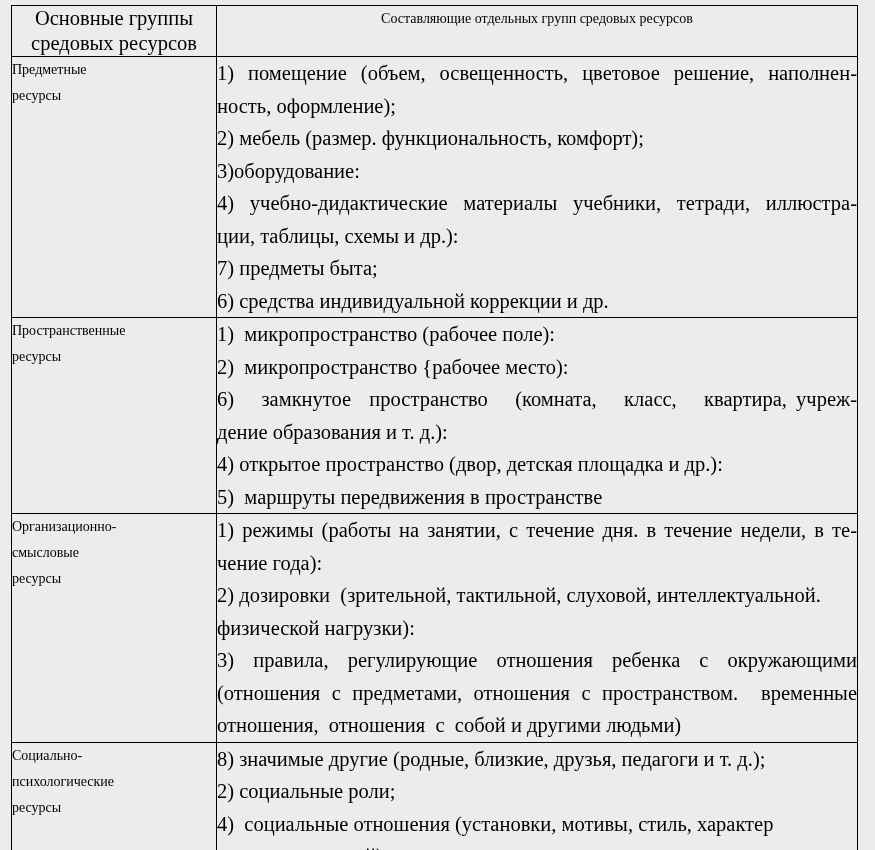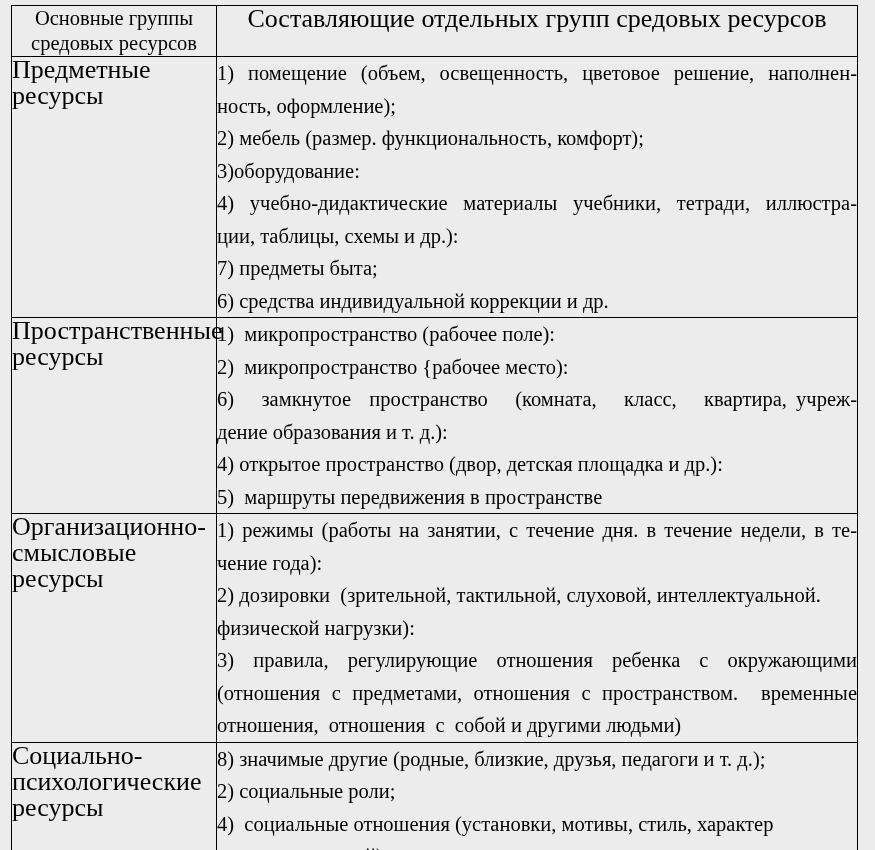--- a/index.html
+++ b/index.html
@@ -45,31 +45,31 @@
   
   .hdr-group {
     text-align: center;
     font-size: 20.5px;
     line-height: 25px;
     font-weight: normal;
     padding: 6px 6px 8px 6px;
   }
   .hdr-items {
     text-align: center;
-    font-size: 26px;
+    font-size: 14px;
     line-height: 25px;
     font-weight: normal;
     padding: 6px 10px 8px 10px;
     vertical-align: top;
   }
   .hdr-group .hdr-line { display: block; }
 
   
   .group-cell {
-    font-size: 26px;
+    font-size: 14px;
     line-height: 26px;
     padding: 7px 6px 6px 9px;
   }
   .group-cell .g-line { display: block; white-space: pre; }
 
   
   .items-cell {
     font-size: 20.5px;
     line-height: 32.5px;
     padding: 7px 12px 6px 10px;

